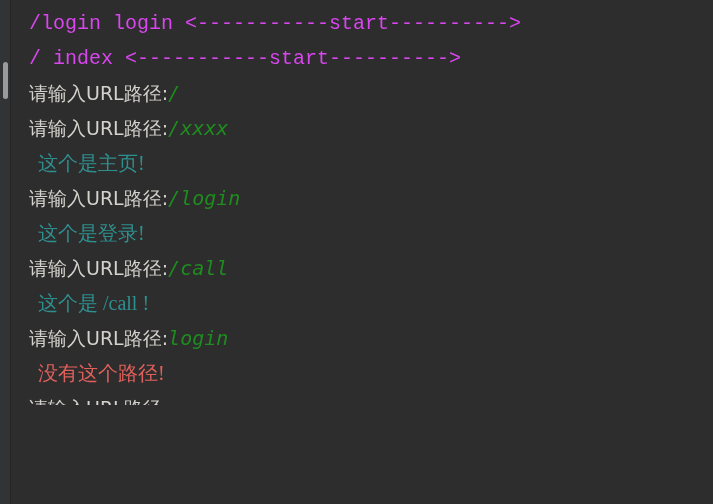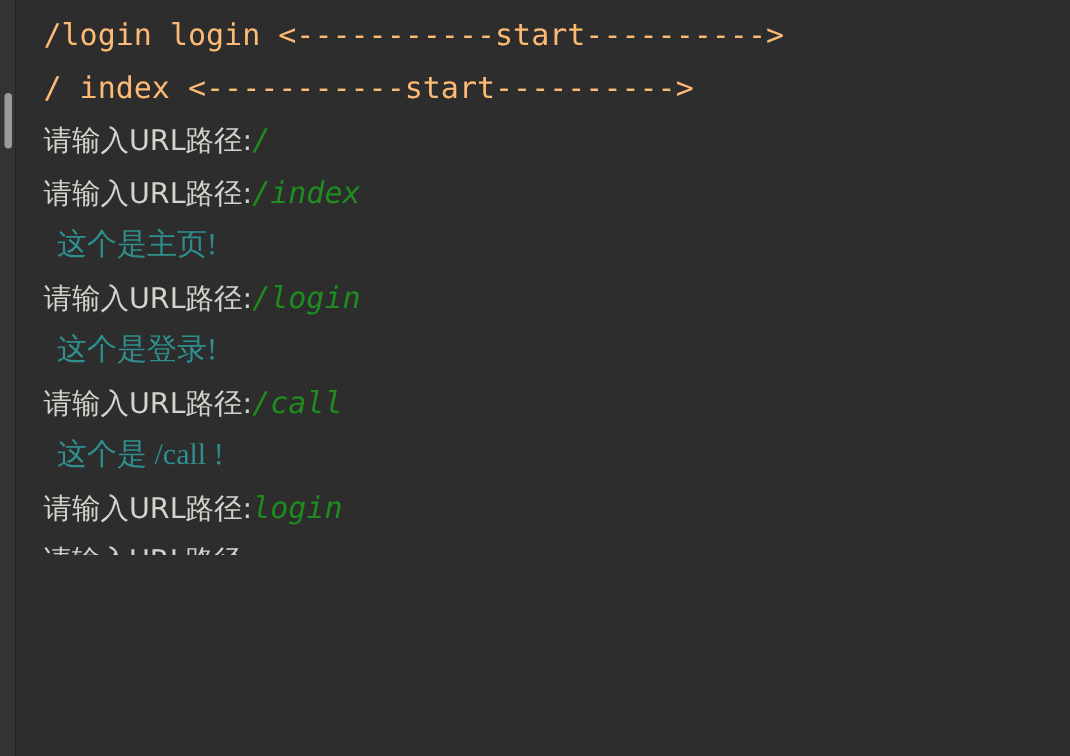--- a/index.html
+++ b/index.html
@@ -57,21 +57,22 @@
     white-space: pre;
     font-size: 20px;
     letter-spacing: 0;
     padding-left: 18px;
     box-sizing: border-box;
   }
   .line.indent {
     padding-left: 22px;
   }
   .route-head {
-    color: #fdba74;
+    color: #d946ef;
+    font-family: Liberation Mono, monospace;
   }
   .prompt {
     color: #d4d2cc;
     font-family: "DejaVu Sans", "Liberation Sans", sans-serif;
     font-size: 19px;
   }
   .input-val {
     color: #1e8c1e;
     font-style: italic;
     font-family: "DejaVu Sans Mono", "Liberation Mono", monospace;
@@ -101,27 +102,28 @@
   <div id="gutter-edge"></div>
   <div id="scroll-thumb"></div>
 
   <div id="console">
 
     <div class="line route-head">/login login &lt;-----------start----------&gt;</div>
     <div class="line route-head">/ index &lt;-----------start----------&gt;</div>
 
     <div class="line"><span class="prompt">请输入URL路径:</span><span class="input-val">/</span></div>
 
-    <div class="line"><span class="prompt">请输入URL路径:</span><span class="input-val">/index</span></div>
+    <div class="line"><span class="prompt">请输入URL路径:</span><span class="input-val">/xxxx</span></div>
     <div class="line indent out-cyan cjk"> 这个是主页!</div>
 
     <div class="line"><span class="prompt">请输入URL路径:</span><span class="input-val">/login</span></div>
     <div class="line indent out-cyan cjk"> 这个是登录!</div>
 
     <div class="line"><span class="prompt">请输入URL路径:</span><span class="input-val">/call</span></div>
     <div class="line indent out-cyan cjk"> 这个是 /call !</div>
 
     <div class="line"><span class="prompt">请输入URL路径:</span><span class="input-val">login</span></div>
+    <div class="line indent out-red cjk"> 没有这个路径!</div>
 
     <div class="line clipped"><span class="prompt">请输入URL路径:</span></div>
 
   </div>
 </div>
 
 </body></html>

